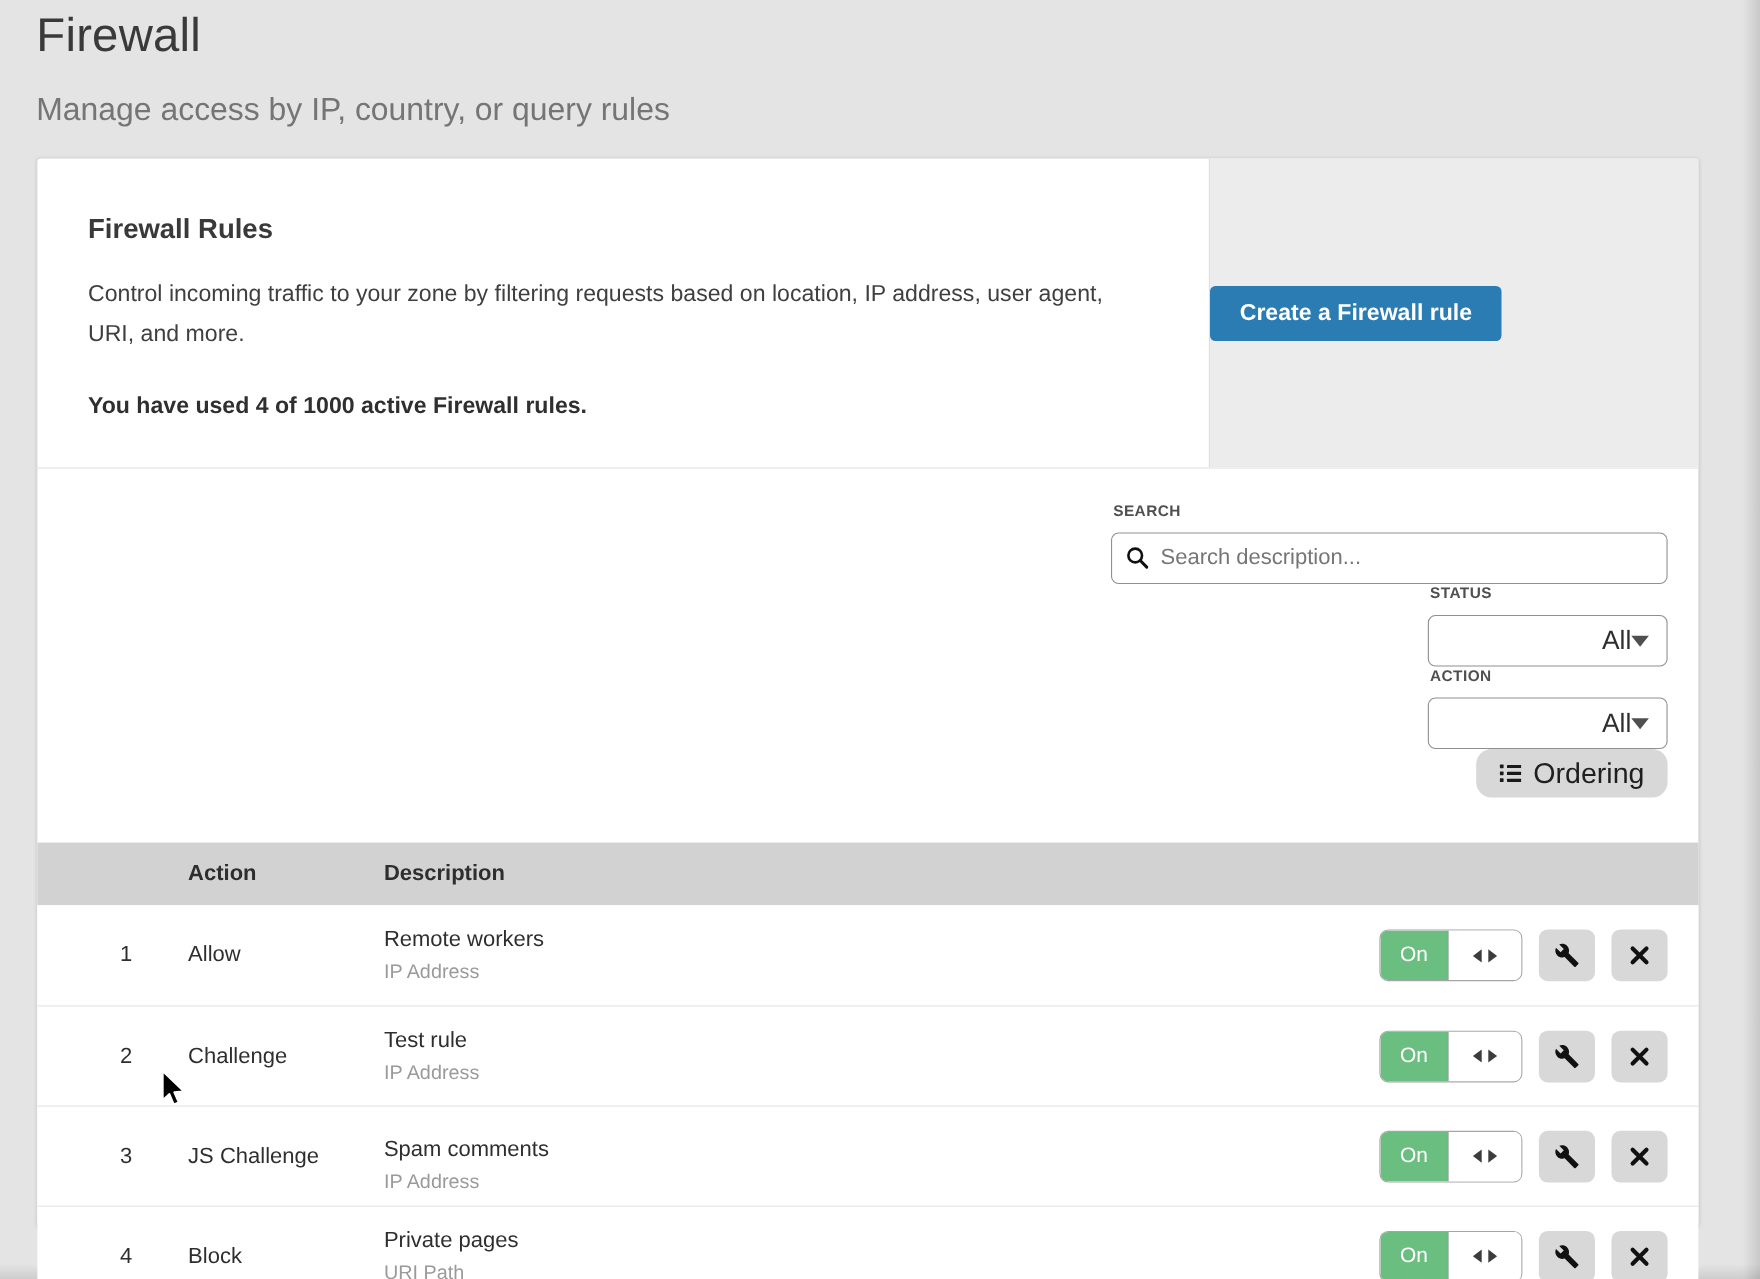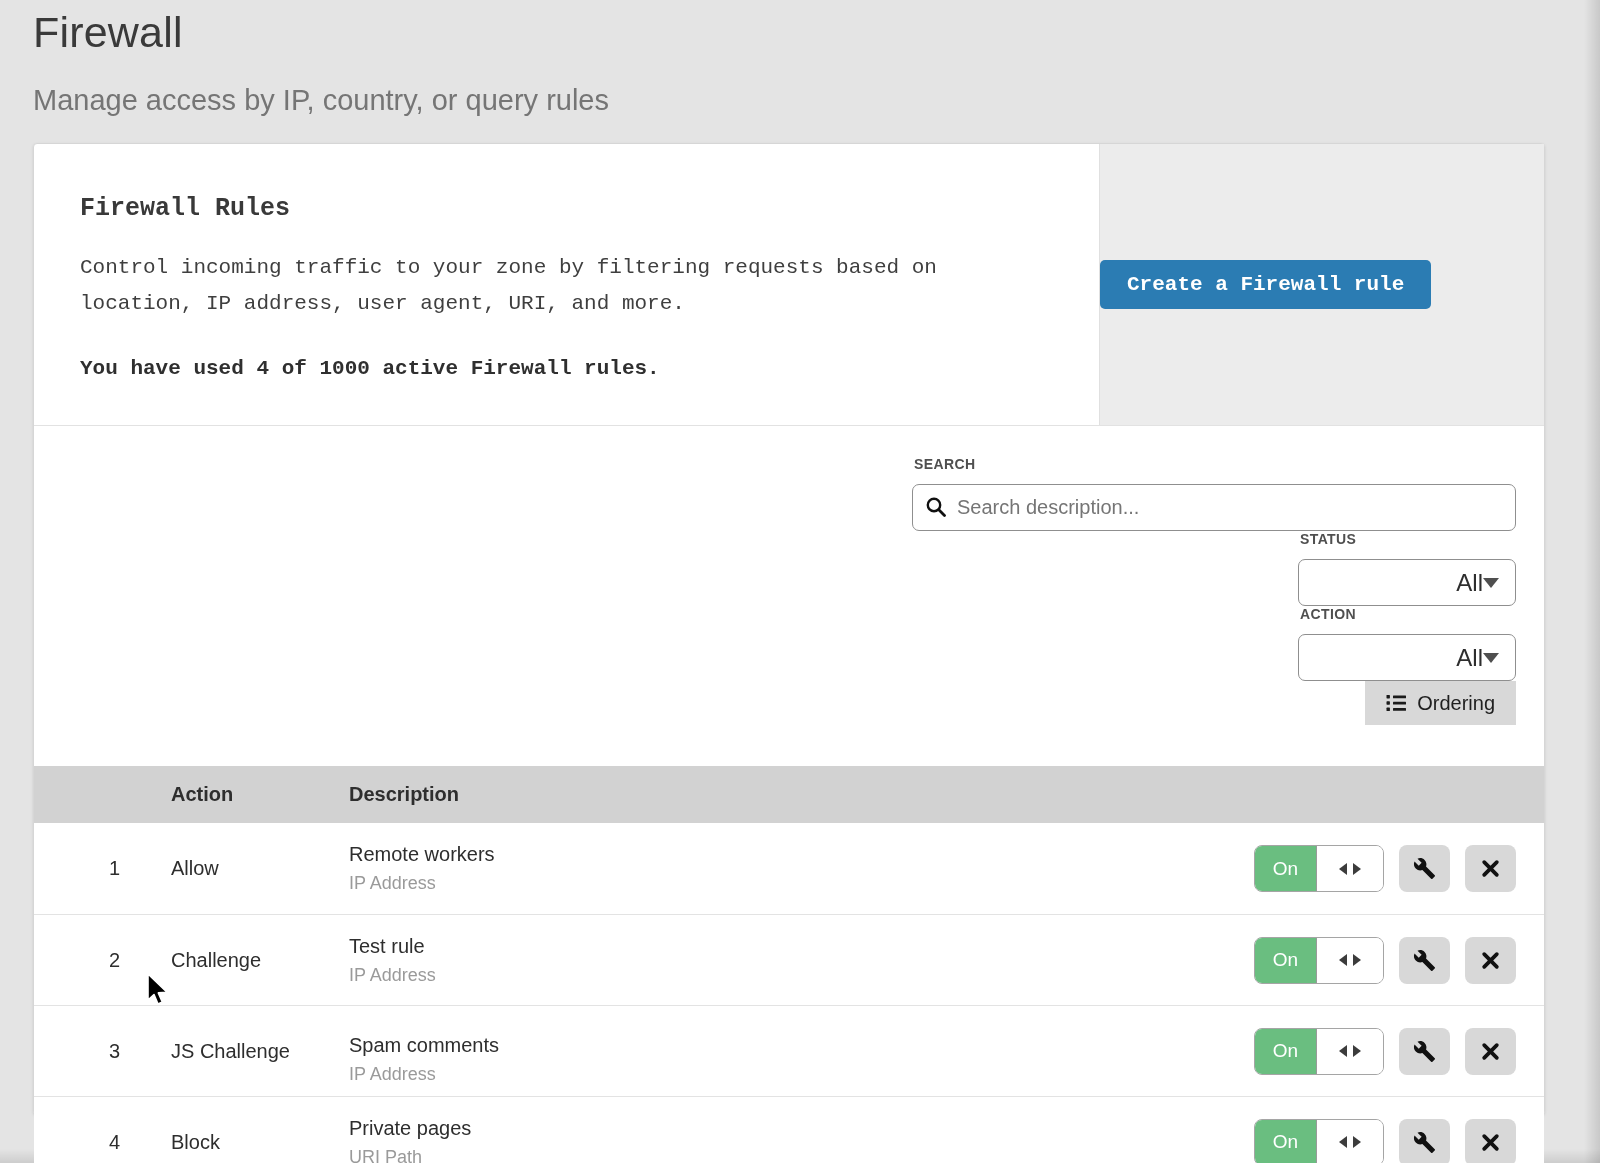--- a/index.html
+++ b/index.html
@@ -34,57 +34,57 @@
   .page-subtitle{font-size:29px;font-weight:400;color:#757575;margin:27px 0 0 0;}
 
   
   .card{
     position:absolute;left:33px;top:143px;width:1512px;height:972px;
     background:#ffffff;border:1px solid #d6d6d6;border-radius:4px;
     box-shadow:0 1px 3px rgba(0,0,0,.10);
   }
 
   
-  .top-section{display:flex;height:282px;border-bottom:1px solid #e2e2e2;font-family:Liberation Mono, monospace;}
+  .top-section{display:flex;height:282px;border-bottom:1px solid #e2e2e2;}
   .top-left{flex:1;padding:50px 46px 0 46px;}
   .card-heading{font-size:25px;font-weight:700;color:#393939;margin:0 0 27px 0;}
   .card-desc{font-size:21px;line-height:1.72;color:#3f3f3f;margin:0 0 35px 0;max-width:960px;}
   .card-usage{font-size:21px;font-weight:700;color:#2f2f2f;margin:0;}
   .top-right{
     width:445px;margin-left:10px;background:#ececec;border-left:1px solid #e0e0e0;
     display:flex;align-items:center;justify-content:flex-start;
   }
   .create-btn{
     background:var(--accent);color:#fff;border:none;border-radius:5px;
     font-size:21px;font-weight:600;padding:13px 27px;cursor:pointer;
     font-family:inherit;
   }
 
   
   .filter-bar{display:flex;align-items:flex-end;padding:30px 28px 40px 24px;flex-direction:column;}
   .filter-group{display:flex;flex-direction:column;}
   .filter-label{font-size:14px;font-weight:700;color:#4f4f4f;letter-spacing:.4px;margin:0 0 12px 2px;}
-  .search-wrap{position:relative;width:604px;}
+  .search-wrap{position:relative;width:506px;}
   .search-input{
     width:100%;height:47px;border:1px solid #8f8f8f;border-radius:7px;
     padding:0 14px 0 44px;font-size:20px;color:#333;font-family:inherit;background:#fff;
   }
   .search-input::placeholder{color:#757575;opacity:1;}
   .search-icon{position:absolute;left:13px;top:12px;width:22px;height:22px;}
   .select-box{
     width:218px;height:47px;border:1px solid #8f8f8f;border-radius:7px;background:#fff;
     display:flex;align-items:center;padding:0 16px;cursor:pointer;
   }
   .select-value{flex:1;font-size:24px;color:#2e2e2e;text-align:right;}
   .chevron-down{width:0;height:0;border-left:8px solid transparent;border-right:8px solid transparent;border-top:10px solid #4f4f4f;}
   .gap16{margin-left:16px;}
   .ordering-btn{
-    margin-left:auto;height:44px;background:#d8d8d8;border:none;border-radius:0;
+    margin-left:auto;height:44px;background:#d8d8d8;border:none;border-radius:14px;
     display:flex;align-items:center;gap:11px;padding:0 21px;cursor:pointer;
-    font-size:20px;color:#1f1f1f;font-family:inherit;margin-bottom:1px;
+    font-size:26px;color:#1f1f1f;font-family:inherit;margin-bottom:1px;
   }
 
   
   .tbl-header{
     height:57px;background:#d2d2d2;
     display:grid;grid-template-columns:137px 178px 1fr 290px;align-items:center;
     font-size:20px;font-weight:700;color:#2e2e2e;
   }
   .tbl-row{
     height:91px;border-top:1px solid #e3e3e3;background:#fff;

